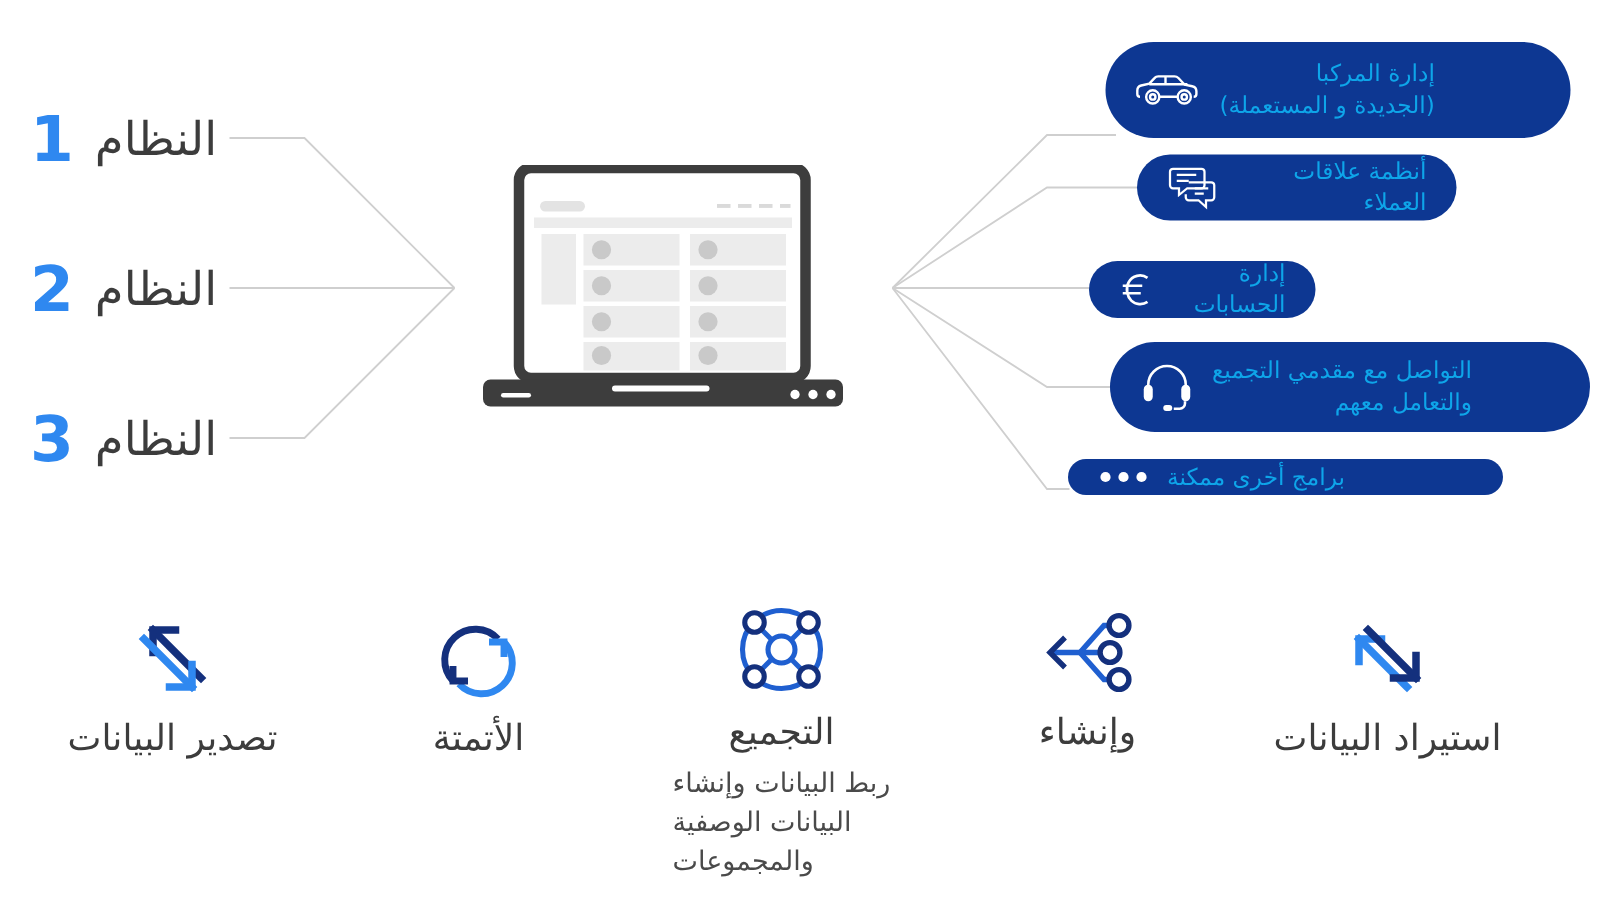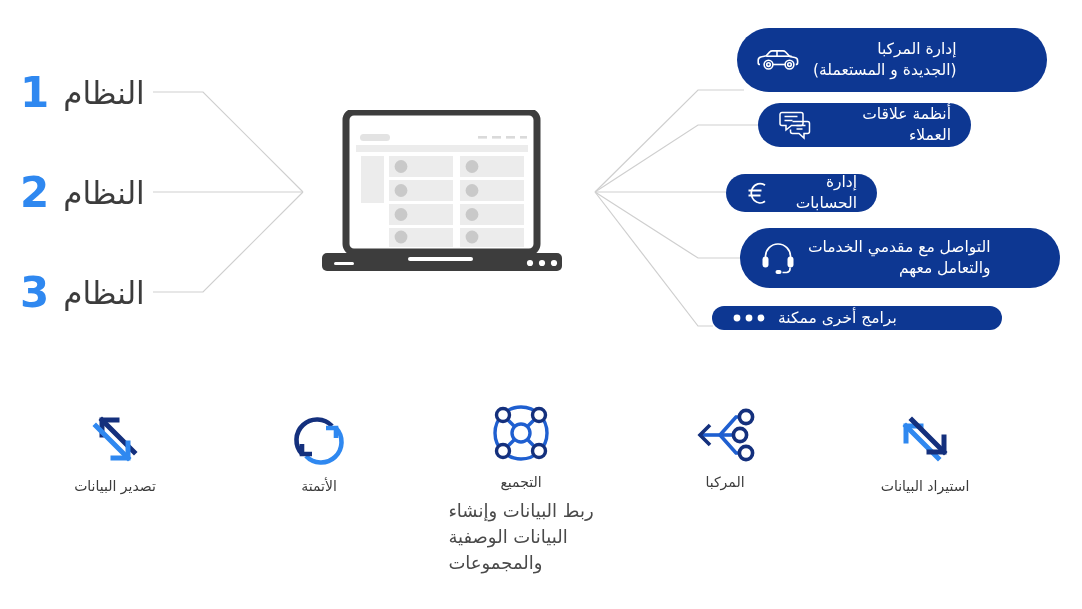--- a/index.html
+++ b/index.html
@@ -24,33 +24,33 @@
   .sys-label{font-size:31px;color:#3c3c3c;line-height:1;}
 
   
   .laptop{position:absolute;left:318px;top:110px;width:266px;height:165px;}
 
   
   .pill{
     position:absolute;
     background:#0d3792;
     border-radius:999px;
-    color:#ffffff;
+    color:#0ea5e9;
     display:flex;flex-direction:row-reverse;align-items:center;
     gap:12px;
     padding:0 20px;
     box-sizing:border-box;
   }
   .pill-text{font-size:15.5px;line-height:1.35;text-align:right;white-space:pre-line;}
   .pill-icon{flex:0 0 auto;display:flex;align-items:center;justify-content:center;}
 
   
   .feature{position:absolute;display:flex;flex-direction:column;align-items:center;width:180px;}
   .feat-icon{height:62px;display:flex;align-items:flex-end;justify-content:center;}
-  .feat-title{font-size:14px;color:#3c3c3c;margin-top:8px;line-height:1.2;}
+  .feat-title{font-size:24px;color:#3c3c3c;margin-top:8px;line-height:1.2;}
   .feat-sub{font-size:18px;color:#4a4a4a;margin-top:7px;line-height:1.45;text-align:left;white-space:pre-line;}
 </style>
 </head>
 <body>
 
 <div id="stage">
 
   <svg class="connectors" viewBox="0 0 1082 609">
     <g fill="none" stroke="#cfcfcf" stroke-width="1.2">
 
@@ -165,21 +165,21 @@
   <div class="pill" style="left:740px;top:228px;width:320px;height:60px;">
     <span class="pill-icon">
       <svg width="36" height="36" viewBox="0 0 36 36" fill="none" stroke="#ffffff" stroke-width="1.7">
         <path d="M5.5 21v-4.5a12.5 12.5 0 0 1 25 0V21"></path>
         <rect x="2.5" y="16.5" width="6" height="11" rx="3" fill="#ffffff" stroke="none"></rect>
         <rect x="27.5" y="16.5" width="6" height="11" rx="3" fill="#ffffff" stroke="none"></rect>
         <path d="M30 27.5v1.5a3.5 3.5 0 0 1-3.5 3.5h-4"></path>
         <rect x="15.5" y="30" width="6" height="4" rx="2" fill="#ffffff" stroke="none"></rect>
       </svg>
     </span>
-    <span class="pill-text">التواصل مع مقدمي الخدمات
+    <span class="pill-text">التواصل مع مقدمي التجميع
 والتعامل معهم</span>
   </div>
 
   <div class="pill" style="left:712px;top:306px;width:290px;height:24px;">
     <span class="pill-icon">
       <svg width="34" height="8" viewBox="0 0 34 8" fill="#ffffff">
         <circle cx="5" cy="4" r="3.4"></circle>
           <circle cx="17" cy="4" r="3.4"></circle>
           <circle cx="29" cy="4" r="3.4"></circle>
       </svg>
@@ -243,21 +243,21 @@
       <svg width="66" height="62" viewBox="0 0 66 62" fill="none" stroke="#1f5fd0" stroke-width="3.6">
         <path d="M8 31 H40"></path>
         <path d="M18 21 L8 31 L18 41" stroke="#14307d"></path>
         <path d="M28 31 L44 13 H50"></path>
         <path d="M28 31 L44 49 H50"></path>
         <circle cx="54" cy="13" r="6.6" fill="#ffffff" stroke="#14307d"></circle>
         <circle cx="48" cy="31" r="6.6" fill="#ffffff" stroke="#14307d"></circle>
         <circle cx="54" cy="49" r="6.6" fill="#ffffff" stroke="#14307d"></circle>
       </svg>
     </div>
-    <div class="feat-title">المركبا</div>
+    <div class="feat-title">وإنشاء</div>
   </div>
 
   <div class="feature" style="left:835px;top:408px;">
     <div class="feat-icon">
       <svg width="62" height="62" viewBox="0 0 62 62" fill="none" stroke-width="5" stroke-linecap="square">
         <g stroke="#2f88f0">
           <path d="M44 50 L12 18"></path>
             <path d="M12 33 V18 H27"></path>
         </g>
         <g stroke="#14307d">

